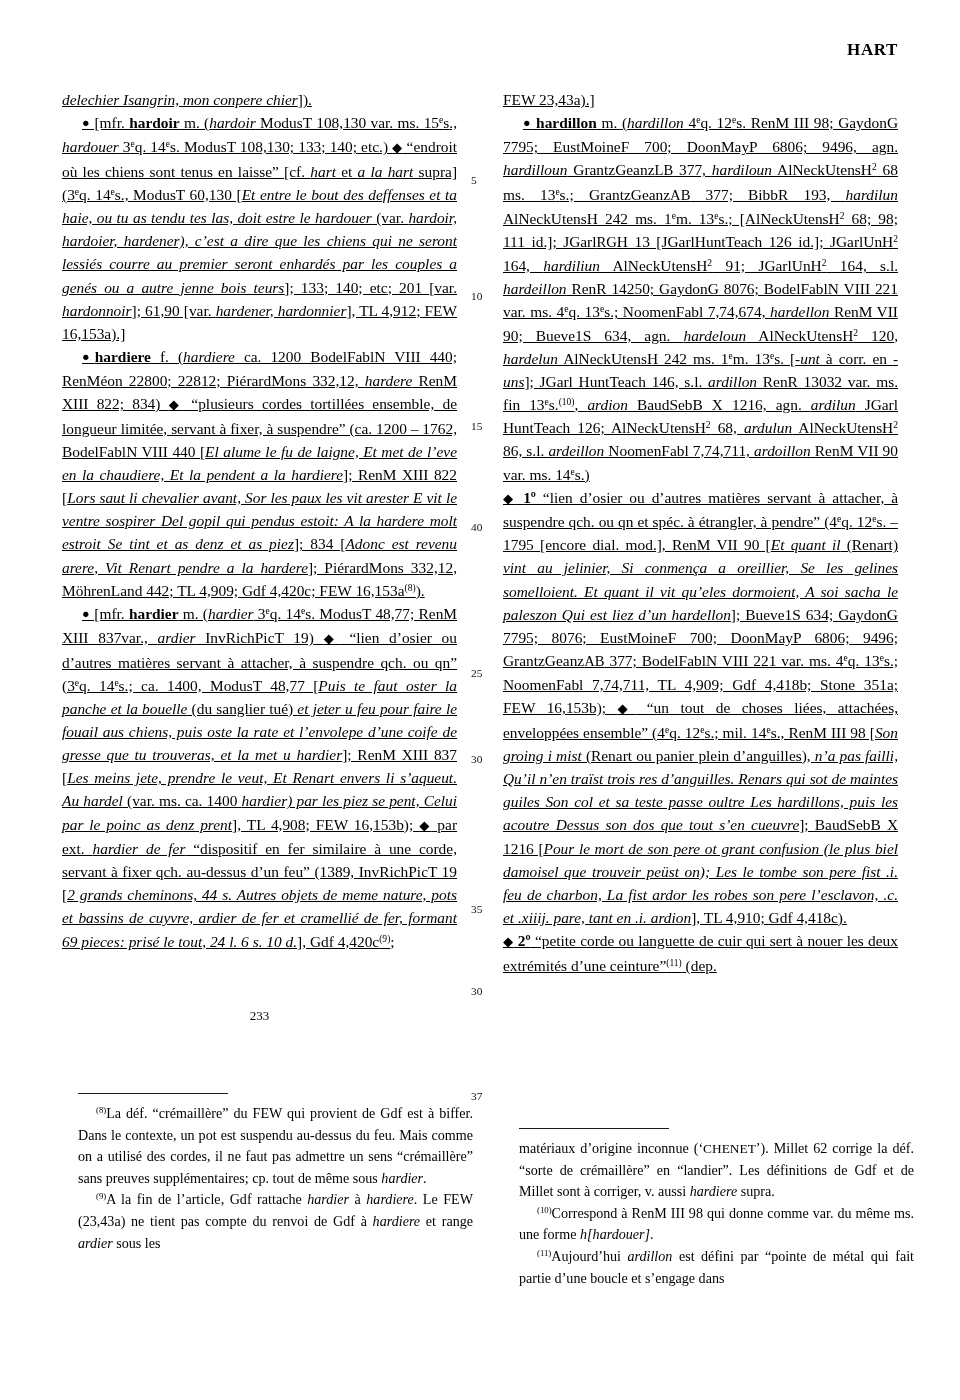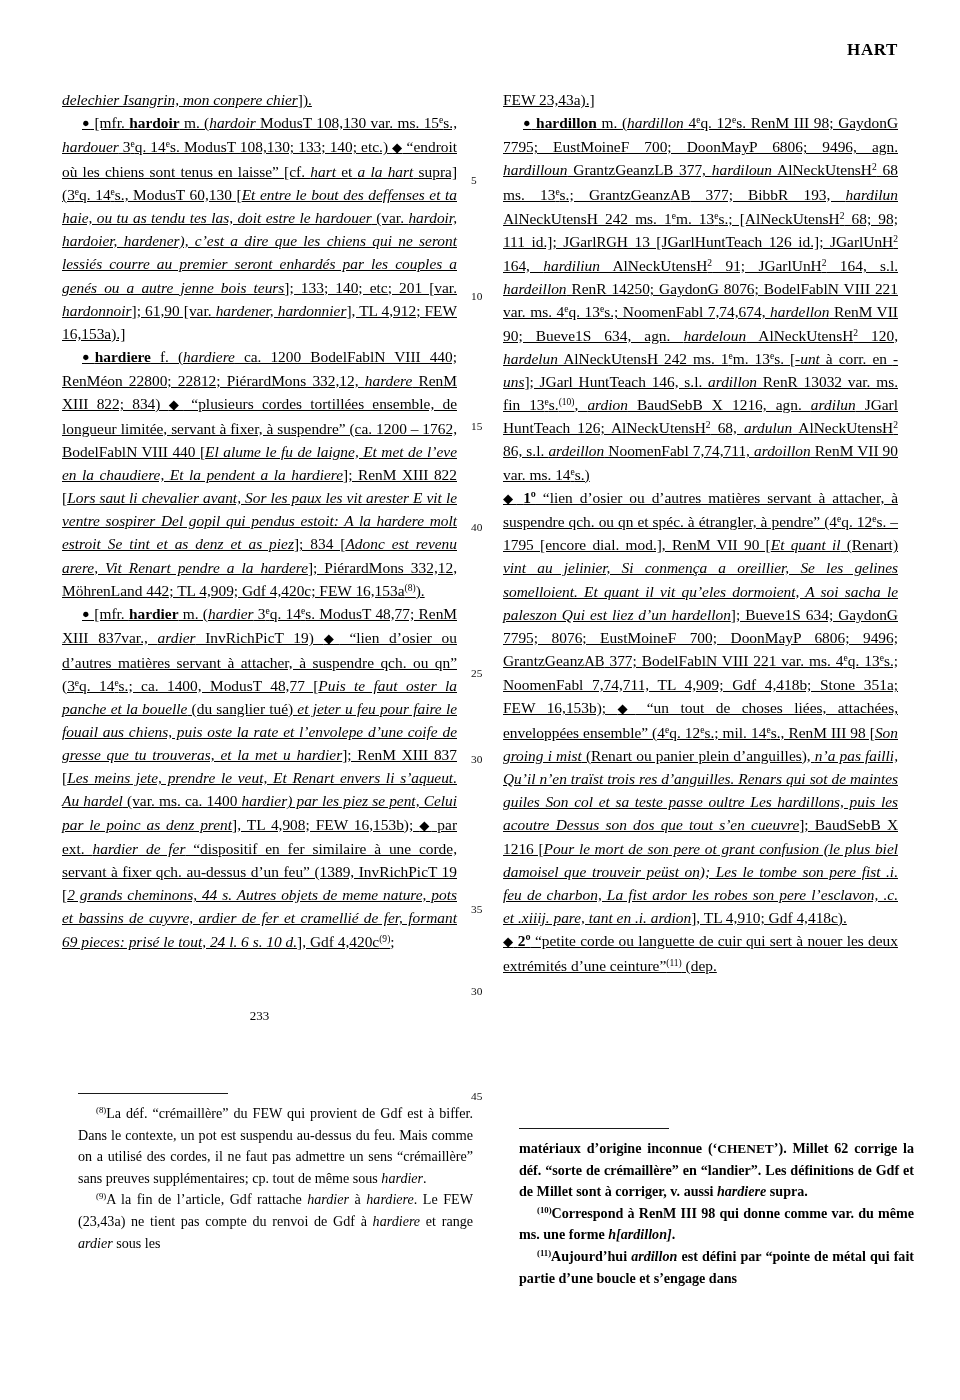--- a/index.html
+++ b/index.html
@@ -100,21 +100,21 @@
   
   .footnotes {
     position: absolute;
     left: 16px;
     width: 395px;
     font-size: 14.1px;
     line-height: 21.6px;
     text-align: justify;
   }
   .fn-left  { top: 1005px; }
-  .fn-right { top: 1040px; font-weight: bold; }
+  .fn-right { top: 1040px; }
   .fn-rule {
     width: 150px;
     height: 0;
     border-top: 1.3px solid #1a1a1a;
     margin: 0 0 9px 0;
   }
   .footnotes p {
     margin: 0;
     text-indent: 18px;
   }
@@ -178,41 +178,41 @@
 
       <div class="linenums linenums-left">
         <span class="linenum" style="top:87px">5</span>
         <span class="linenum" style="top:203px">10</span>
         <span class="linenum" style="top:333px">15</span>
         <span class="linenum" style="top:434px">40</span>
         <span class="linenum" style="top:580px">25</span>
         <span class="linenum" style="top:666px">30</span>
         <span class="linenum" style="top:816px">35</span>
         <span class="linenum" style="top:898px">30</span>
-        <span class="linenum" style="top:1003px">45</span>
+        <span class="linenum" style="top:1003px">37</span>
       </div>
     </div>
 
     <div class="col col-right">
       <div class="col-body">
 
         <p class="cont">FEW 23,43a).]</p>
 
         <p class="entry"><span class="bullet">●</span> <b>hardillon</b> m. (<i>hardillon</i> 4<sup>e</sup>q. 12<sup>e</sup>s. RenM III 98; GaydonG 7795; EustMoineF 700; DoonMayP 6806; 9496, agn. <i>hardilloun</i> GrantzGeanz<span class="sc">LB</span> 377, <i>hardiloun</i> AlNeckUtensH<sup>2</sup> 68 ms. 13<sup>e</sup>s.; GrantzGeanz<span class="sc">AB</span> 377; BibbR 193, <i>hardilun</i> AlNeckUtensH 242 ms. 1<sup>e</sup>m. 13<sup>e</sup>s.; [AlNeckUtensH<sup>2</sup> 68; 98; 111 id.]; JGarl<span class="sc">RG</span>H 13 [JGarlHuntTeach 126 id.]; JGarlUnH<sup>2</sup> 164, <i>hardiliun</i> AlNeckUtensH<sup>2</sup> 91; JGarlUnH<sup>2</sup> 164, s.l. <i>hardeillon</i> RenR 14250; GaydonG 8076; BodelFablN VIII 221 var. ms. 4<sup>e</sup>q. 13<sup>e</sup>s.; NoomenFabl 7,74,674, <i>hardellon</i> RenM VII 90; Bueve1S 634, agn. <i>hardeloun</i> AlNeckUtensH<sup>2</sup> 120, <i>hardelun</i> AlNeckUtensH 242 ms. 1<sup>e</sup>m. 13<sup>e</sup>s. [<i>-unt</i> à corr. en <i>-uns</i>]; JGarl HuntTeach 146, s.l. <i>ardillon</i> RenR 13032 var. ms. fin 13<sup>e</sup>s.<span class="fn-ref">(10)</span>, <i>ardion</i> BaudSebB X 1216, agn. <i>ardilun</i> JGarl HuntTeach 126; AlNeckUtensH<sup>2</sup> 68, <i>ardulun</i> AlNeckUtensH<sup>2</sup> 86, s.l. <i>ardeillon</i> NoomenFabl 7,74,711, <i>ardoillon</i> RenM VII 90 var. ms. 14<sup>e</sup>s.)</p>
 
         <p class="cont"><span class="lozenge">◆</span> <b>1º</b> “lien d’osier ou d’autres matières servant à attacher, à suspendre qch. ou qn et spéc. à étrangler, à pendre” (4<sup>e</sup>q. 12<sup>e</sup>s. – 1795 [encore dial. mod.], RenM VII 90 [<i>Et quant il</i> (Renart) <i>vint au jelinier, Si conmença a oreillier, Se les gelines somelloient. Et quant il vit qu’eles dormoient, A soi sacha le paleszon Qui est liez d’un hardellon</i>]; Bueve1S 634; GaydonG 7795; 8076; EustMoineF 700; DoonMayP 6806; 9496; GrantzGeanz<span class="sc">AB</span> 377; BodelFablN VIII 221 var. ms. 4<sup>e</sup>q. 13<sup>e</sup>s.; NoomenFabl 7,74,711, TL 4,909; Gdf 4,418b; Stone 351a; FEW 16,153b); <span class="lozenge">◆</span> “un tout de choses liées, attachées, enveloppées ensemble” (4<sup>e</sup>q. 12<sup>e</sup>s.; mil. 14<sup>e</sup>s., RenM III 98 [<i>Son groing i mist</i> (Renart ou panier plein d’anguilles), <i>n’a pas failli, Qu’il n’en traïst trois res d’anguilles. Renars qui sot de maintes guiles Son col et sa teste passe oultre Les hardillons, puis les acoutre Dessus son dos que tout s’en cueuvre</i>]; BaudSebB X 1216 [<i>Pour le mort de son pere ot grant confusion (le plus biel damoisel que trouveir peüst on); Les le tombe son pere fist .i. feu de charbon, La fist ardor les robes son pere l’esclavon, .c. et .xiiij. pare, tant en .i. ardion</i>], TL 4,910; Gdf 4,418c).</p>
 
         <p class="cont"><span class="lozenge">◆</span> <b>2º</b> “petite corde ou languette de cuir qui sert à nouer les deux extrémités d’une ceinture”<span class="fn-ref">(11)</span> (dep.</p>
 
       </div>
 
       <div class="footnotes fn-right">
         <div class="fn-rule"></div>
         <p class="cont">matériaux d’origine inconnue (‘<span class="sc">CHENET</span>’). Millet 62 corrige la déf. “sorte de crémaillère” en “landier”. Les définitions de Gdf et de Millet sont à corriger, v. aussi <i>hardiere</i> supra.</p>
-        <p><span class="fn-ref">(10)</span>Correspond à RenM III 98 qui donne comme var. du même ms. une forme <i>h[ardillon]</i>.</p>
+        <p><span class="fn-ref">(10)</span>Correspond à RenM III 98 qui donne comme var. du même ms. une forme <i>h[hardouer]</i>.</p>
         <p><span class="fn-ref">(11)</span>Aujourd’hui <i>ardillon</i> est défini par “pointe de métal qui fait partie d’une boucle et s’engage dans</p>
       </div>
 
       <div class="linenums linenums-right">
         
         
         
         
         
         

